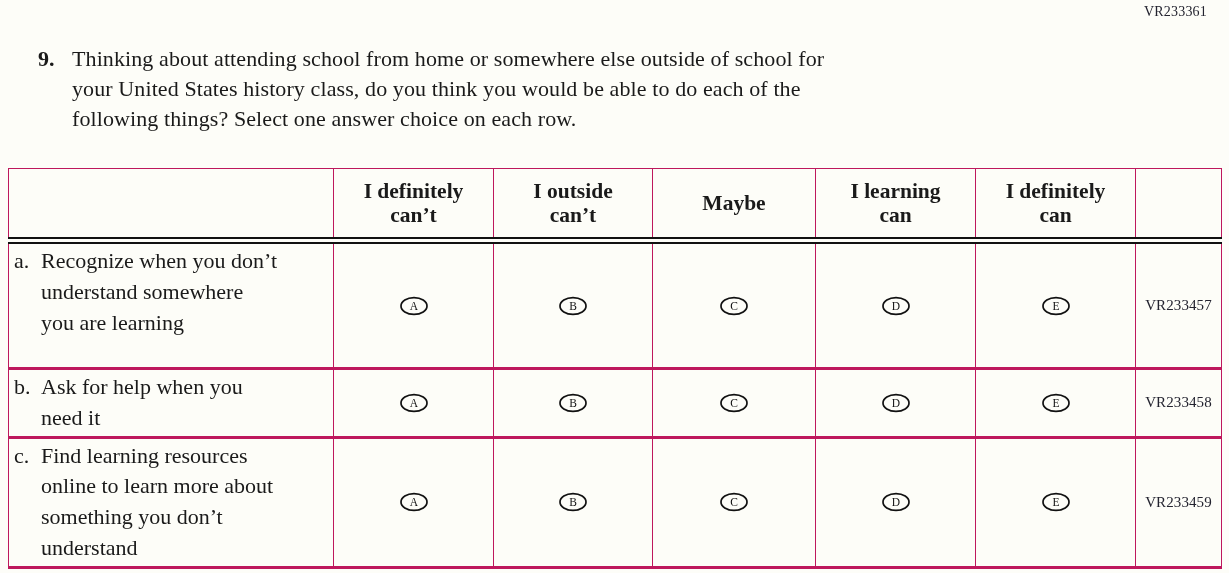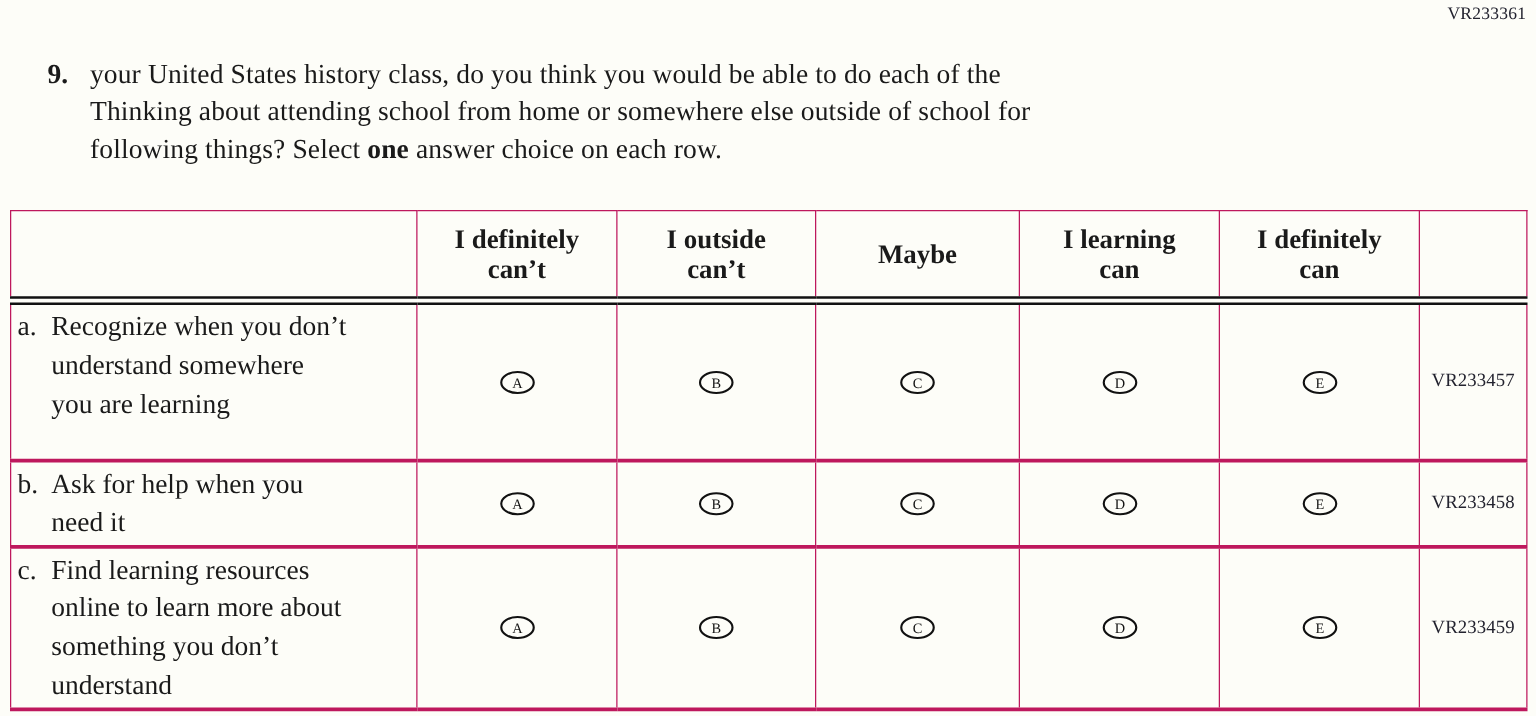--- a/index.html
+++ b/index.html
@@ -10,21 +10,21 @@
     color: #1a1a1a;
     position: relative;
     overflow: hidden;
   }
   .screen { position: absolute; inset: 0; }
 
   
   .form-code {
     position: absolute;
     top: 4px;
-    right: 8px;
+    right: 22px;
     font-size: 14px;
     letter-spacing: 0.2px;
     color: #23232f;
   }
 
   
   .question {
     position: absolute;
     top: 44px;
     left: 38px;
@@ -37,21 +37,21 @@
     line-height: 30px;
     width: 24px;
     flex-shrink: 0;
   }
   .q-text {
     font-size: 22px;
     line-height: 30px;
     margin-left: 10px;
     letter-spacing: 0.1px;
   }
-  .q-text .bold { font-weight: bold; }
+  .q-text .bold { font-weight: normal; }
 
   
   table.matrix {
     position: absolute;
     top: 168px;
     left: 8px;
     width: 1213px;
     border-collapse: collapse;
     table-layout: fixed;
     background: #fdfdf8;
@@ -113,22 +113,22 @@
 </head>
 <body>
 
 <div class="screen">
 
   <div class="form-code">VR233361</div>
 
   <div class="question">
     <div class="q-number">9.</div>
     <div class="q-text">
+      <div>Thinking about attending school from home or somewhere else outside of school for</div>
       <div>your United States history class, do you think you would be able to do each of the</div>
-      <div>Thinking about attending school from home or somewhere else outside of school for</div>
       <div><span>following things? Select </span><span class="bold">one</span><span> answer choice on each row.</span></div>
     </div>
   </div>
 
   <table class="matrix">
     <colgroup>
       <col style="width:325px">
         <col style="width:160px">
         <col style="width:159px">
       <col style="width:163px">

